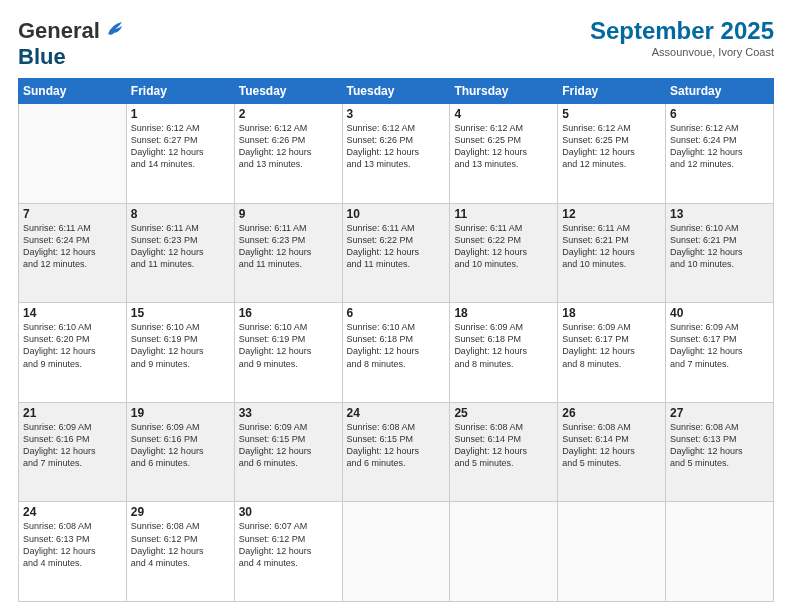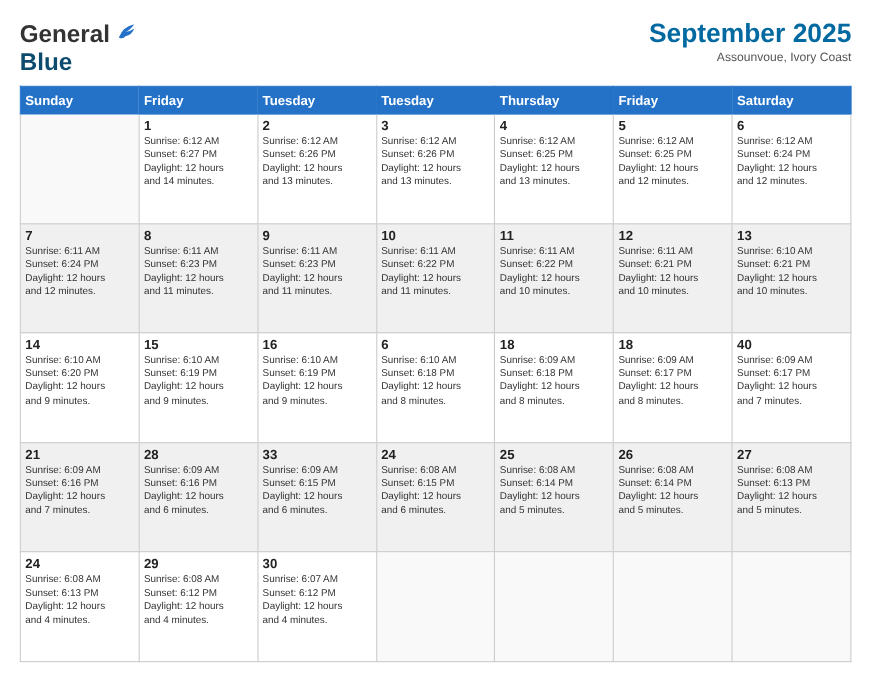--- a/index.html
+++ b/index.html
@@ -273,21 +273,21 @@
         </tr>
         <tr class="row-shaded">
           <td>
             <span class="day-num">21</span>
             <div class="day-info" style="white-space: pre-line;">Sunrise: 6:09 AM
 Sunset: 6:16 PM
 Daylight: 12 hours
 and 7 minutes.</div>
           </td>
           <td>
-            <span class="day-num">28</span>
+            <span class="day-num">19</span>
             <div class="day-info" style="white-space: pre-line;">Sunrise: 6:09 AM
 Sunset: 6:16 PM
 Daylight: 12 hours
 and 6 minutes.</div>
           </td>
           <td>
             <span class="day-num">33</span>
             <div class="day-info" style="white-space: pre-line;">Sunrise: 6:09 AM
 Sunset: 6:15 PM
 Daylight: 12 hours

